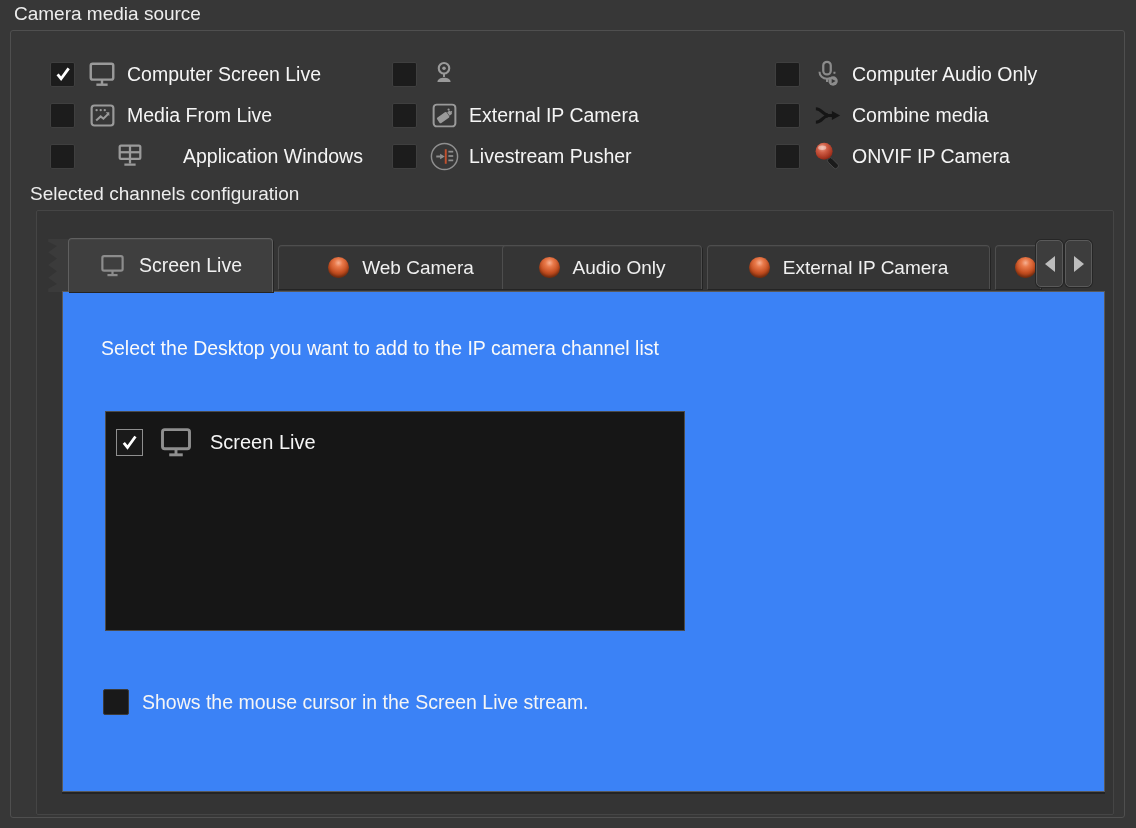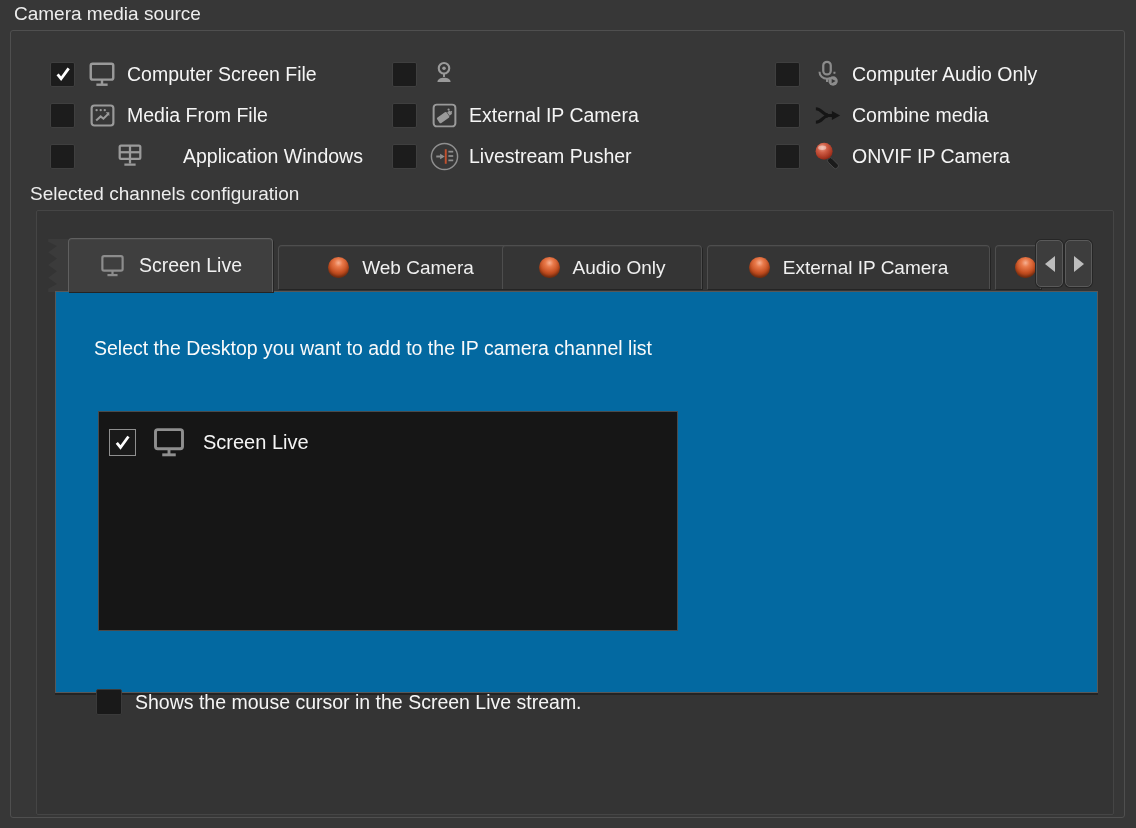--- a/index.html
+++ b/index.html
@@ -69,22 +69,22 @@
     background:#3d3d3d;border:1px solid #5a5a5a;border-radius:5px;
     box-shadow:0 0 0 1px #262626;display:flex;align-items:center;justify-content:center;
   }
   .arr-left{width:0;height:0;border-style:solid;border-width:8px 10px 8px 0;
     border-color:transparent #bdbdbd transparent transparent;}
   .arr-right{width:0;height:0;border-style:solid;border-width:8px 0 8px 10px;
     border-color:transparent transparent transparent #bdbdbd;}
 
   
   .content-panel{
-    left:55px;top:291px;width:1043px;height:402px;z-index:2;
-    background:#0369a1;border:1px solid #585858;box-sizing:border-box;
+    left:62px;top:291px;width:1043px;height:501px;z-index:2;
+    background:#3b82f6;border:1px solid #585858;box-sizing:border-box;
     box-shadow:0 2px 0 rgba(15,15,15,.45);
   }
   .instruction{position:absolute;left:38px;top:45px;font-size:19.5px;color:#fafafa;white-space:nowrap;}
   .listbox{
     position:absolute;left:42px;top:119px;width:580px;height:220px;
     background:#161616;border:1px solid #4a4a4a;box-sizing:border-box;overflow:hidden;
   }
   .list-item{display:flex;align-items:center;padding:11px 12px 0 10px;}
   .cb2{
     width:27px;height:27px;flex:none;box-sizing:border-box;
@@ -125,38 +125,38 @@
         <path d="M5.5 12.5l4.2 5.2L18.8 5.2" fill="none" stroke="#fff" stroke-width="3.4"></path>
       </svg>
   </span>
   <span class="src-icon">
     <svg viewBox="0 0 32 32" width="30" height="30">
         <rect x="4" y="5" width="24" height="17" rx="2" fill="none" stroke="currentColor" stroke-width="2.6"></rect>
         <line x1="16" y1="22" x2="16" y2="27" stroke="currentColor" stroke-width="2.6"></line>
         <line x1="10" y1="27.4" x2="22" y2="27.4" stroke="currentColor" stroke-width="2.6"></line>
       </svg>
   </span>
-  <span class="src-lbl">Computer Screen File</span>
+  <span class="src-lbl">Computer Screen Live</span>
 </div>
 
 <div class="abs src-row" style="left:50px;top:99px;">
   <span class="cb">
     
   </span>
   <span class="src-icon">
     <svg viewBox="0 0 32 32" width="29" height="29">
         <rect x="4" y="5" width="24" height="22" rx="3" fill="none" stroke="currentColor" stroke-width="2.4"></rect>
         <circle cx="9.5" cy="10" r="1.3" fill="currentColor"></circle>
         <circle cx="14" cy="10" r="1.3" fill="currentColor"></circle>
         <circle cx="18.5" cy="10" r="1.3" fill="currentColor"></circle>
         <path d="M9 21.5l5-4.5 3 2.5 5.5-5.5" fill="none" stroke="currentColor" stroke-width="2.2"></path>
         <path d="M19.5 12.5h4v4z" fill="currentColor"></path>
       </svg>
   </span>
-  <span class="src-lbl">Media From File</span>
+  <span class="src-lbl">Media From Live</span>
 </div>
 
 <div class="abs src-row" style="left:50px;top:140px;gap:28px;">
   <span class="cb">
     
   </span>
   <span class="src-icon">
     <svg viewBox="0 0 32 32" width="30" height="30">
         <rect x="5" y="5" width="22" height="14" rx="1.5" fill="none" stroke="currentColor" stroke-width="2.4"></rect>
         <line x1="16" y1="5" x2="16" y2="19" stroke="currentColor" stroke-width="2.4"></line>

